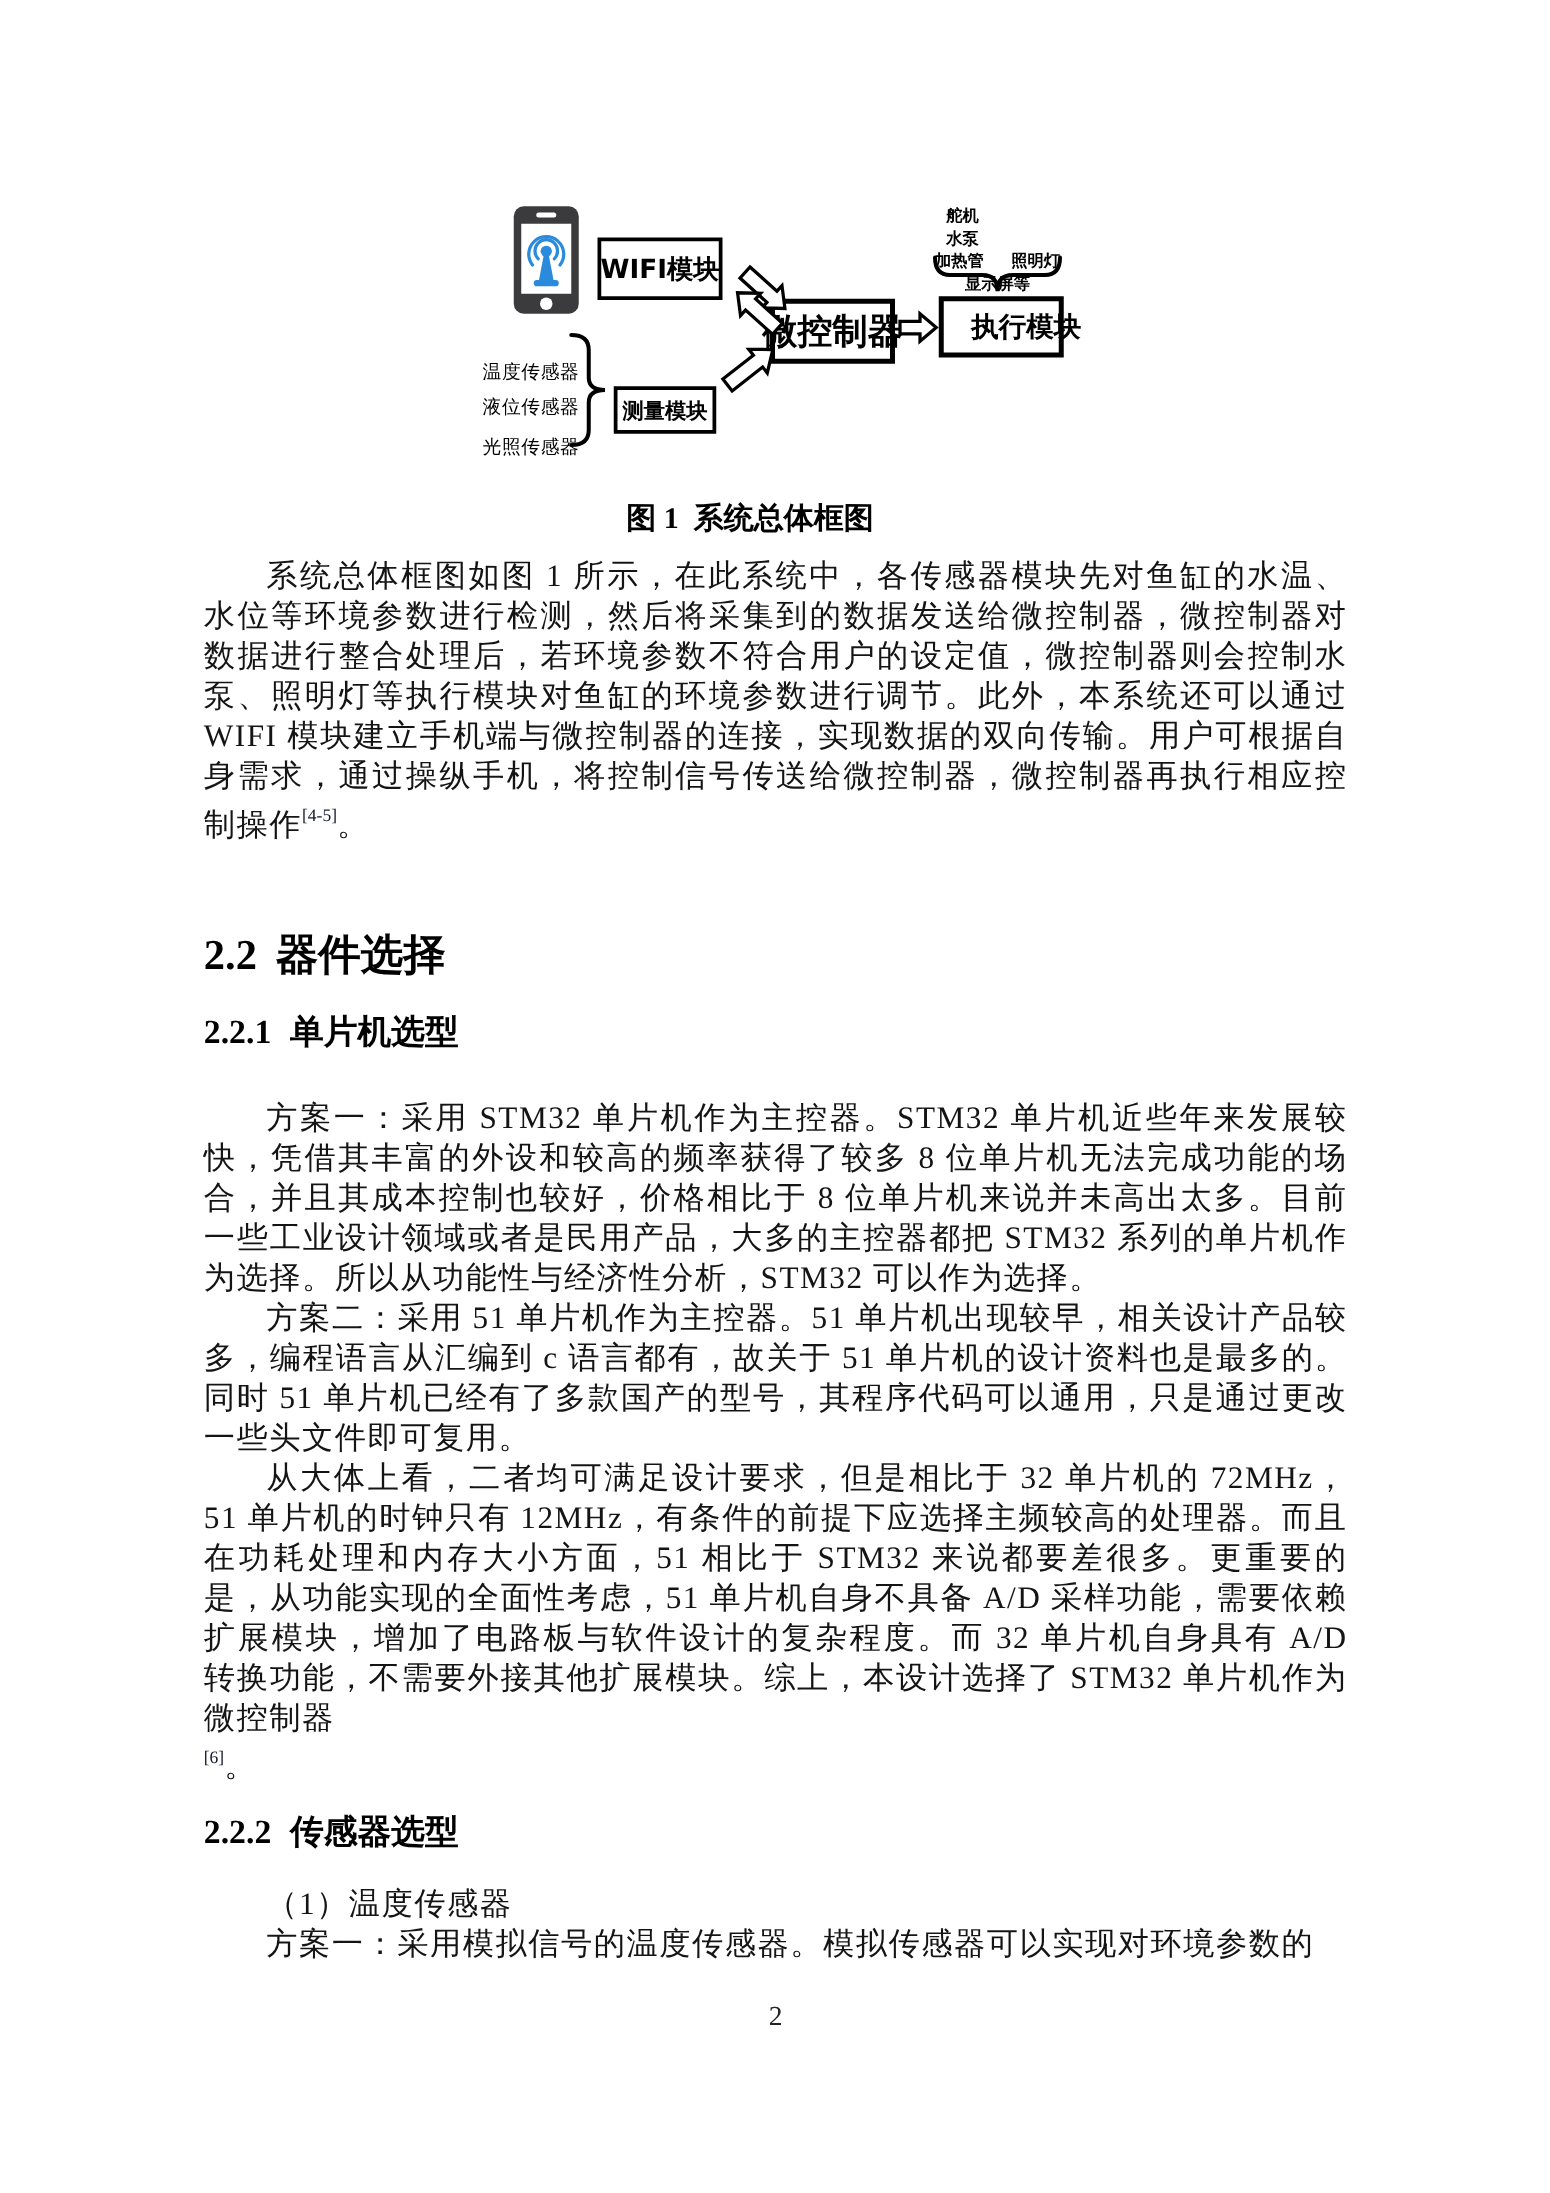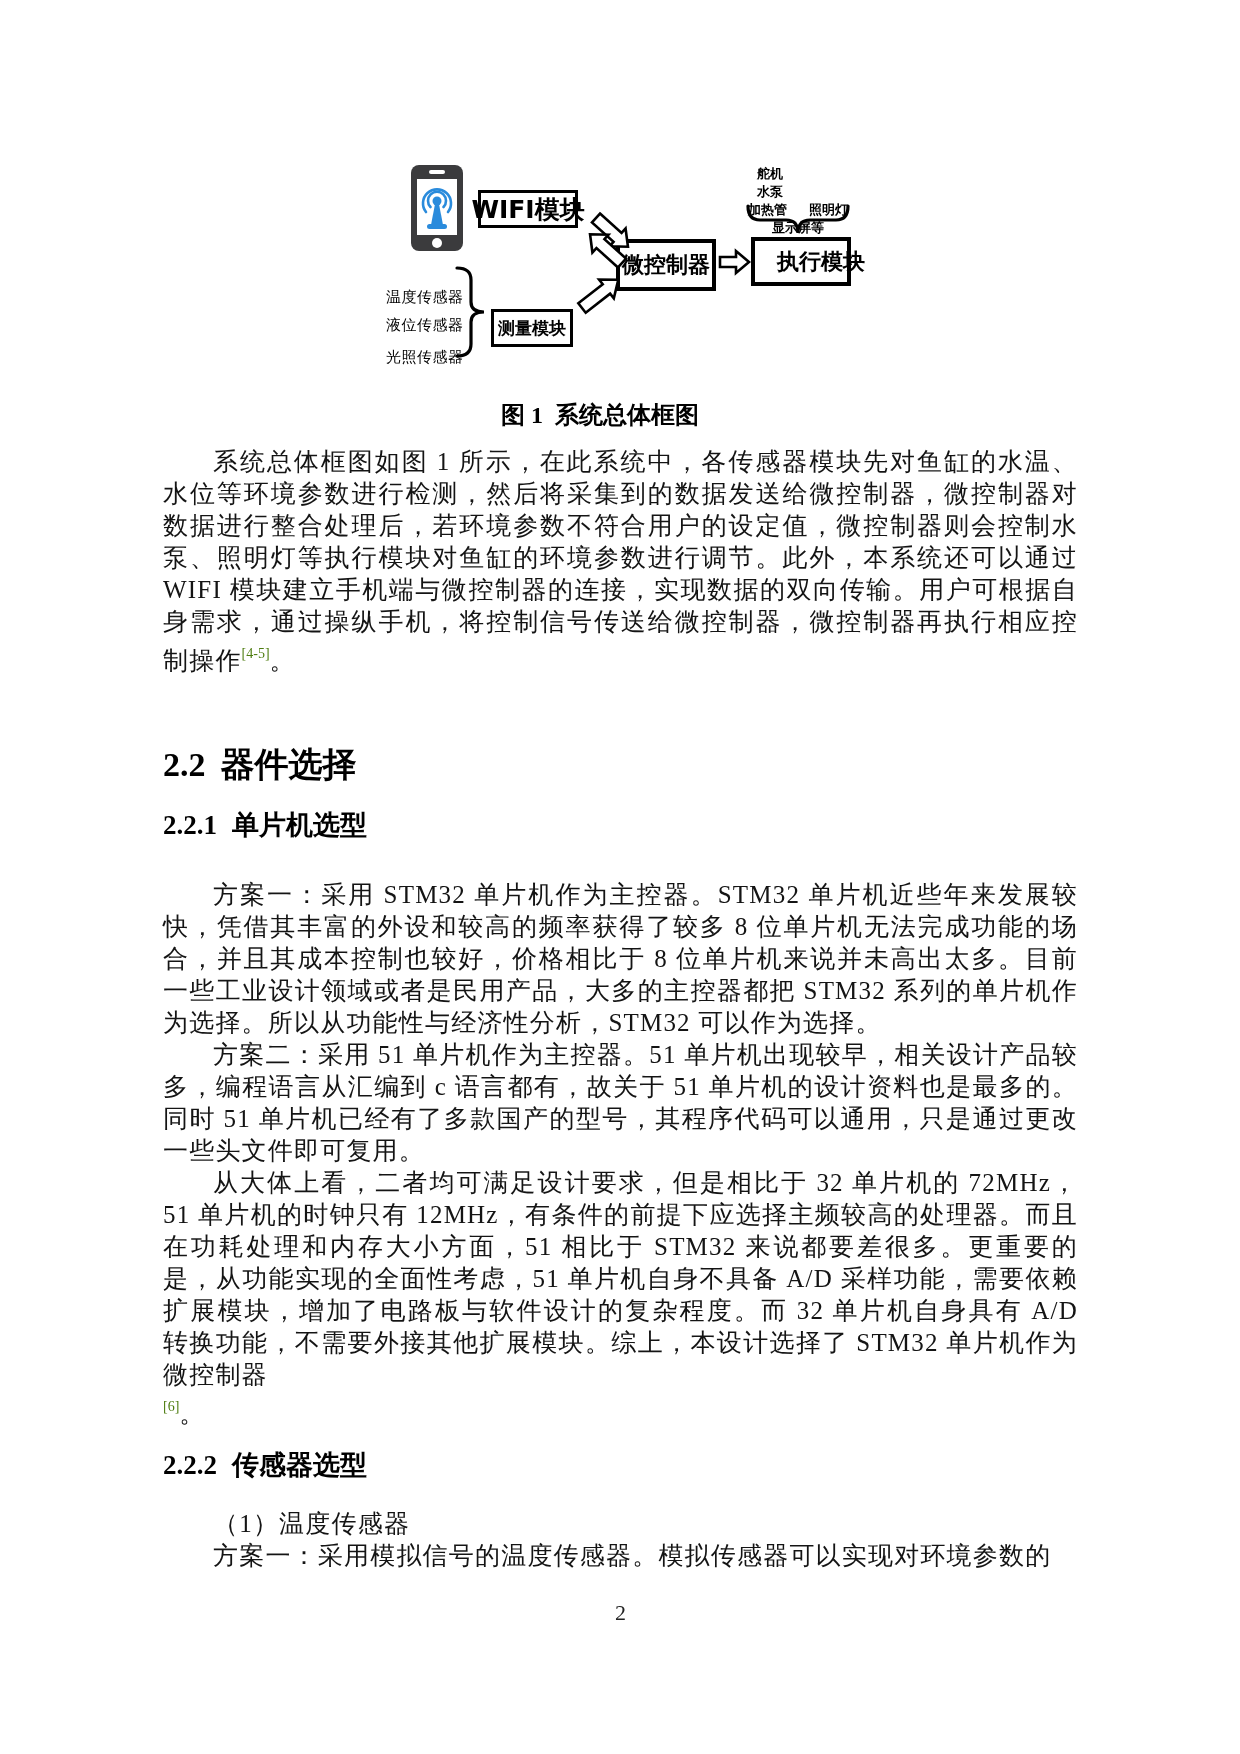--- a/index.html
+++ b/index.html
@@ -13,22 +13,22 @@
   }
   
   .diagram{position:absolute;left:340px;top:140px;width:520px;height:250px;}
   .diagram .abs{position:absolute;}
   .dbox{
     position:absolute;display:flex;align-items:center;justify-content:center;
     background:#fff;border:4px solid #000;box-sizing:border-box;
     font-family:"DejaVu Sans","Liberation Sans",sans-serif;font-weight:bold;color:#000;
     white-space:nowrap;
   }
-  .dbox.wifi{left:138px;top:50px;width:100px;height:38px;font-size:25px;border-width:3px;}
-  .dbox.mcu{left:276px;top:99px;width:100px;height:52px;font-size:22px;}
+  .dbox.wifi{left:138px;top:50px;width:100px;height:50px;font-size:21px;border-width:3px;}
+  .dbox.mcu{left:276px;top:99px;width:100px;height:52px;font-size:28px;}
   .dbox.exec{left:411px;top:97px;width:100px;height:49px;font-size:22px;padding-left:40px;}
   .dbox.measure{left:151px;top:169px;width:82px;height:38px;font-size:17px;border-width:3px;}
   .sensor{
     position:absolute;left:46px;width:80px;
     font-family:"DejaVu Sans","Liberation Sans",sans-serif;font-weight:normal;
     font-size:15px;letter-spacing:0.5px;color:#000;white-space:nowrap;
   }
   .actuators{
     position:absolute;left:407px;top:25px;width:102px;
     font-family:"DejaVu Sans","Liberation Sans",sans-serif;font-weight:bold;
@@ -44,21 +44,21 @@
     font-weight:bold;font-size:24px;line-height:32px;color:#000;
   }
   .caption .cap-label{margin-right:12px;}
   
   .tblock{position:absolute;left:163px;width:915px;}
   .para{
     margin:0;font-size:25px;line-height:32px;letter-spacing:1.2px;
     text-align:justify;text-indent:2em;color:#141414;
   }
   .ref{
-    font-size:14px;vertical-align:11px;letter-spacing:0;color:#4d7c0f;margin-top:28px;
+    font-size:14px;vertical-align:11px;letter-spacing:0;color:#0f172a;margin-top:28px;
   }
   .refline{font-size:25px;line-height:32px;color:#141414;}
   .h-main{font-size:34px;font-weight:bold;color:#000;line-height:36px;}
   .h-sub{font-size:27px;font-weight:bold;color:#000;line-height:34px;}
   .h-num{margin-right:15px;}
   .item-line{font-size:25px;line-height:32px;letter-spacing:1.2px;color:#141414;padding-left:2em;}
   .pagenum{
     position:absolute;left:163px;top:1600px;width:915px;text-align:center;
     font-size:22px;color:#222;
   }

